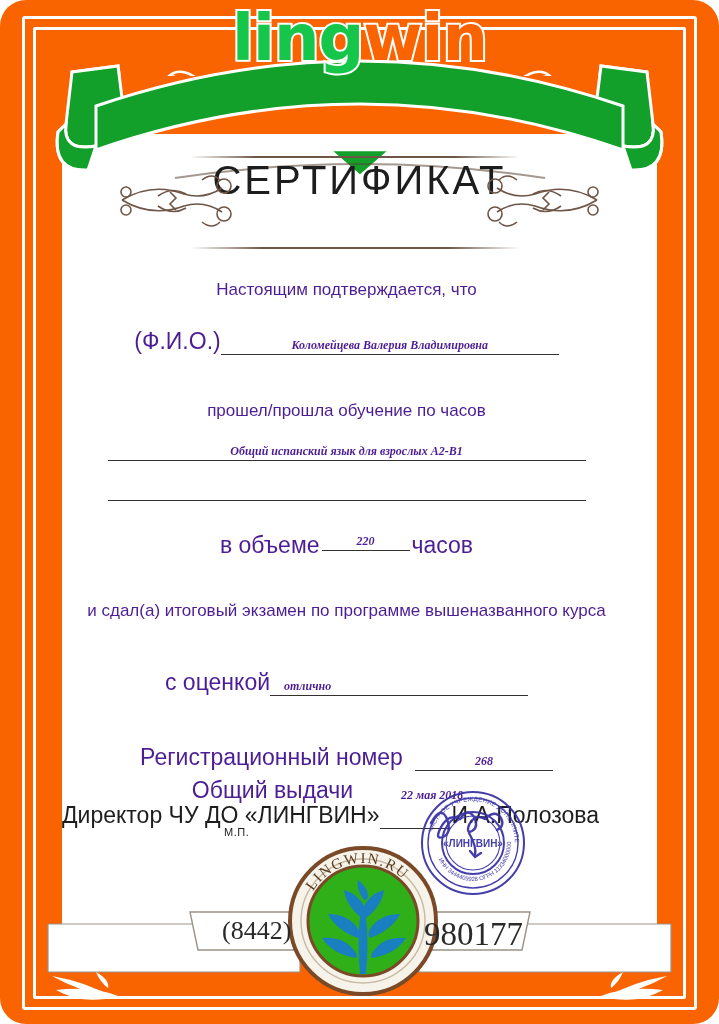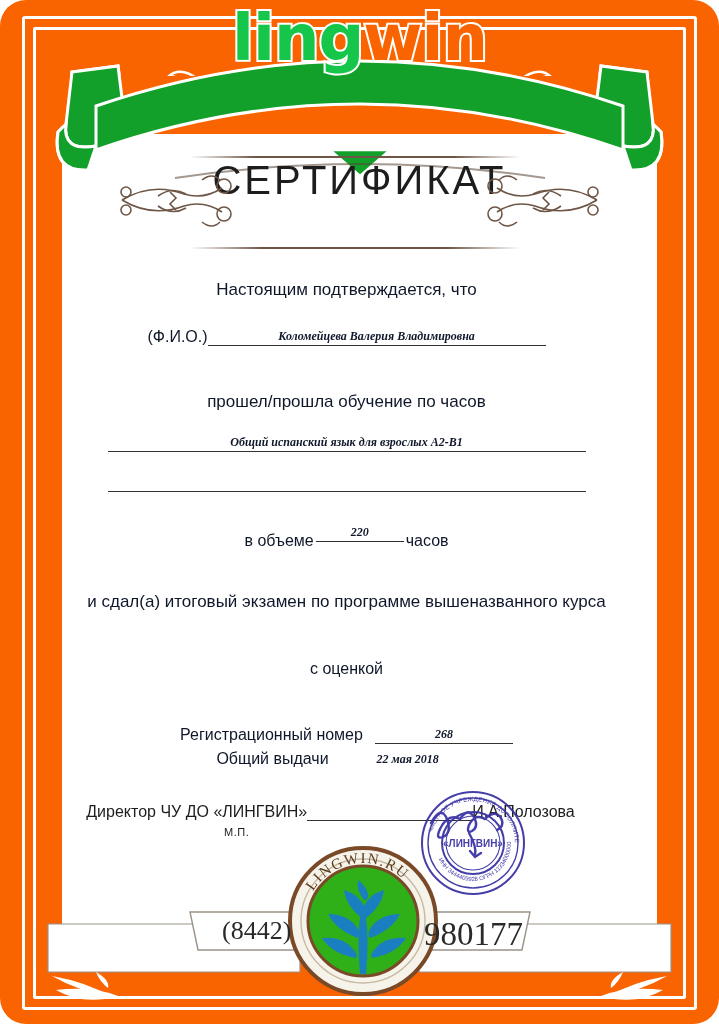--- a/index.html
+++ b/index.html
@@ -60,25 +60,25 @@
     position:absolute;left:0;top:158px;width:719px;text-align:center;
     font-size:40px;letter-spacing:3px;color:#1d1d1d;z-index:12;
     font-family:"Liberation Sans", sans-serif;
   }
   .flourish{position:absolute;top:166px;width:120px;height:70px;z-index:12;}
   .flourish.left{left:118px;}
   .flourish.right{right:118px;}
   
   .body{
     position:absolute;left:62px;top:262px;width:569px;
-    color:#0f172a;z-index:10;
+    color:#4c1d95;z-index:10;
   }
   .line{text-align:center;font-size:17px;margin:0;}
   .row{display:flex;align-items:flex-end;justify-content:center;}
-  .lbl{font-size:16px;white-space:nowrap;}
+  .lbl{font-size:23px;white-space:nowrap;}
   .fill{
     font-family:"Liberation Serif", serif;font-weight:bold;font-size:12px;
     border-bottom:1.5px solid #33322f;text-align:center;
     padding:0 4px 1px 4px;line-height:1.15;font-style:italic;
   }
   
   .sig{
     position:absolute;left:62px;top:802px;width:537px;z-index:10;color:#1d1d1d;
   }
   .sig-row{display:flex;align-items:flex-end;justify-content:center;}
@@ -202,20 +202,21 @@
     <div class="row" style="margin-top:26px">
       <span class="lbl">в объеме</span>
       <span class="fill" style="width:80px;margin:8px 2px">220</span>
       <span class="lbl">часов</span>
     </div>
 
     <p class="line" style="margin-top:42px">и сдал(а) итоговый экзамен по программе вышеназванного курса</p>
 
     <div class="row" style="margin-top:48px">
       <span class="lbl">с оценкой</span>
+      <span class="fill" style="width:240px;text-align:left;padding-left:14px">отлично</span>
     </div>
 
     <div class="row" style="margin-top:48px">
       <span class="lbl">Регистрационный номер</span>
       <span class="fill" style="width:130px;margin-left:12px">268</span>
     </div>
 
     <div class="row" style="margin-top:6px">
       <span class="lbl">Общий выдачи</span>
       <span class="fill" style="width:130px;margin-left:10px;border-bottom:none">22 мая 2018</span>

